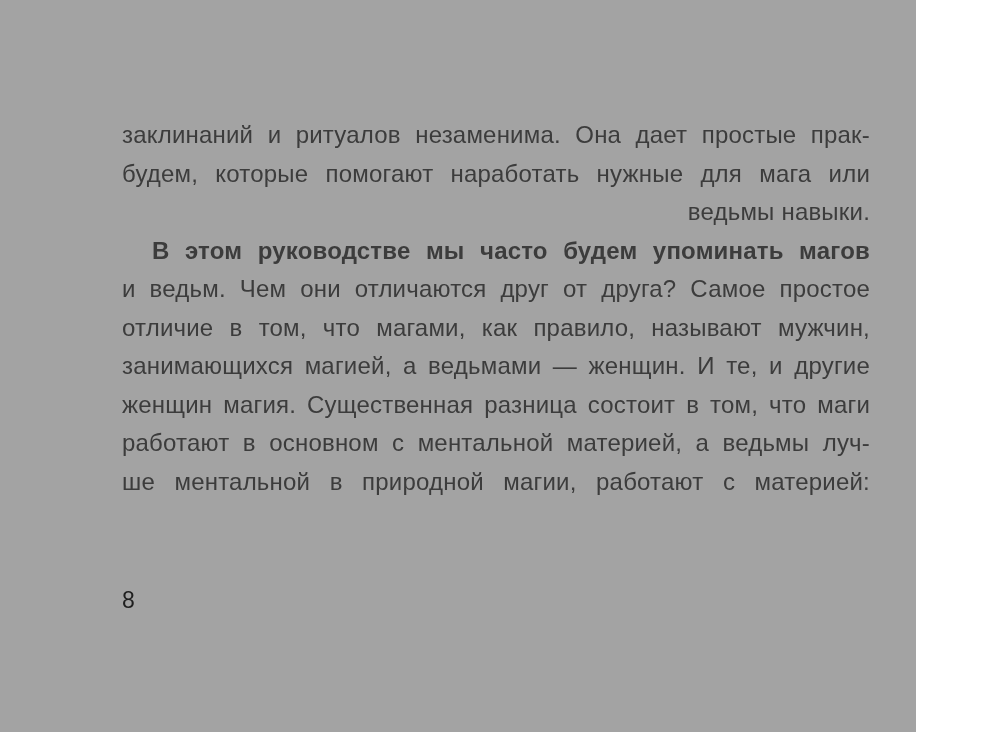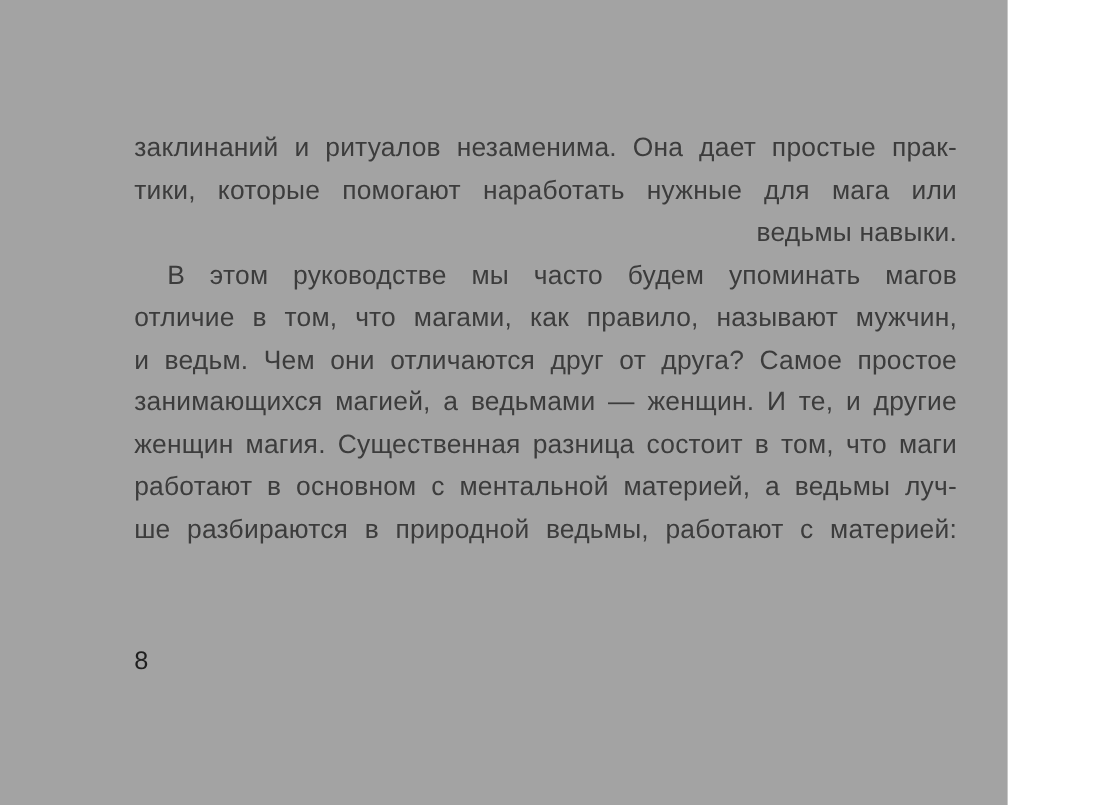--- a/index.html
+++ b/index.html
@@ -32,45 +32,46 @@
   }
   .line.justify {
     text-align: justify;
     text-align-last: justify;
   }
   .line.left {
     text-align: right;
   }
   .line.indent {
     padding-left: 30px;
+    font-weight: bold;
   }
   .page-number {
     position: absolute;
     left: 122px;
     top: 587px;
     font-size: 23px;
     line-height: 26px;
     color: #1f1f1f;
     letter-spacing: 0.2px;
   }
 </style>
 </head>
 <body>
 
 <div class="page">
 
   <div class="text-block">
     <p class="line justify">заклинаний и ритуалов незаменима. Она дает простые прак-</p>
-    <p class="line justify">тики, которые помогают наработать нужные для мага или</p>
+    <p class="line justify">будем, которые помогают наработать нужные для мага или</p>
     <p class="line left">ведьмы навыки.</p>
 
     <p class="line justify indent">В этом руководстве мы часто будем упоминать магов</p>
+    <p class="line justify">и ведьм. Чем они отличаются друг от друга? Самое простое</p>
     <p class="line justify">отличие в том, что магами, как правило, называют мужчин,</p>
-    <p class="line justify">и ведьм. Чем они отличаются друг от друга? Самое простое</p>
     <p class="line justify">занимающихся магией, а ведьмами — женщин. И те, и другие</p>
     <p class="line justify">женщин магия. Существенная разница состоит в том, что маги</p>
     <p class="line justify">работают в основном с ментальной материей, а ведьмы луч-</p>
-    <p class="line justify">ше разбираются в природной ведьмы, работают с материей:</p>
+    <p class="line justify">ше ментальной в природной магии, работают с материей:</p>
   </div>
 
   <div class="page-number">8</div>
 
 </div>
 
 </body></html>

